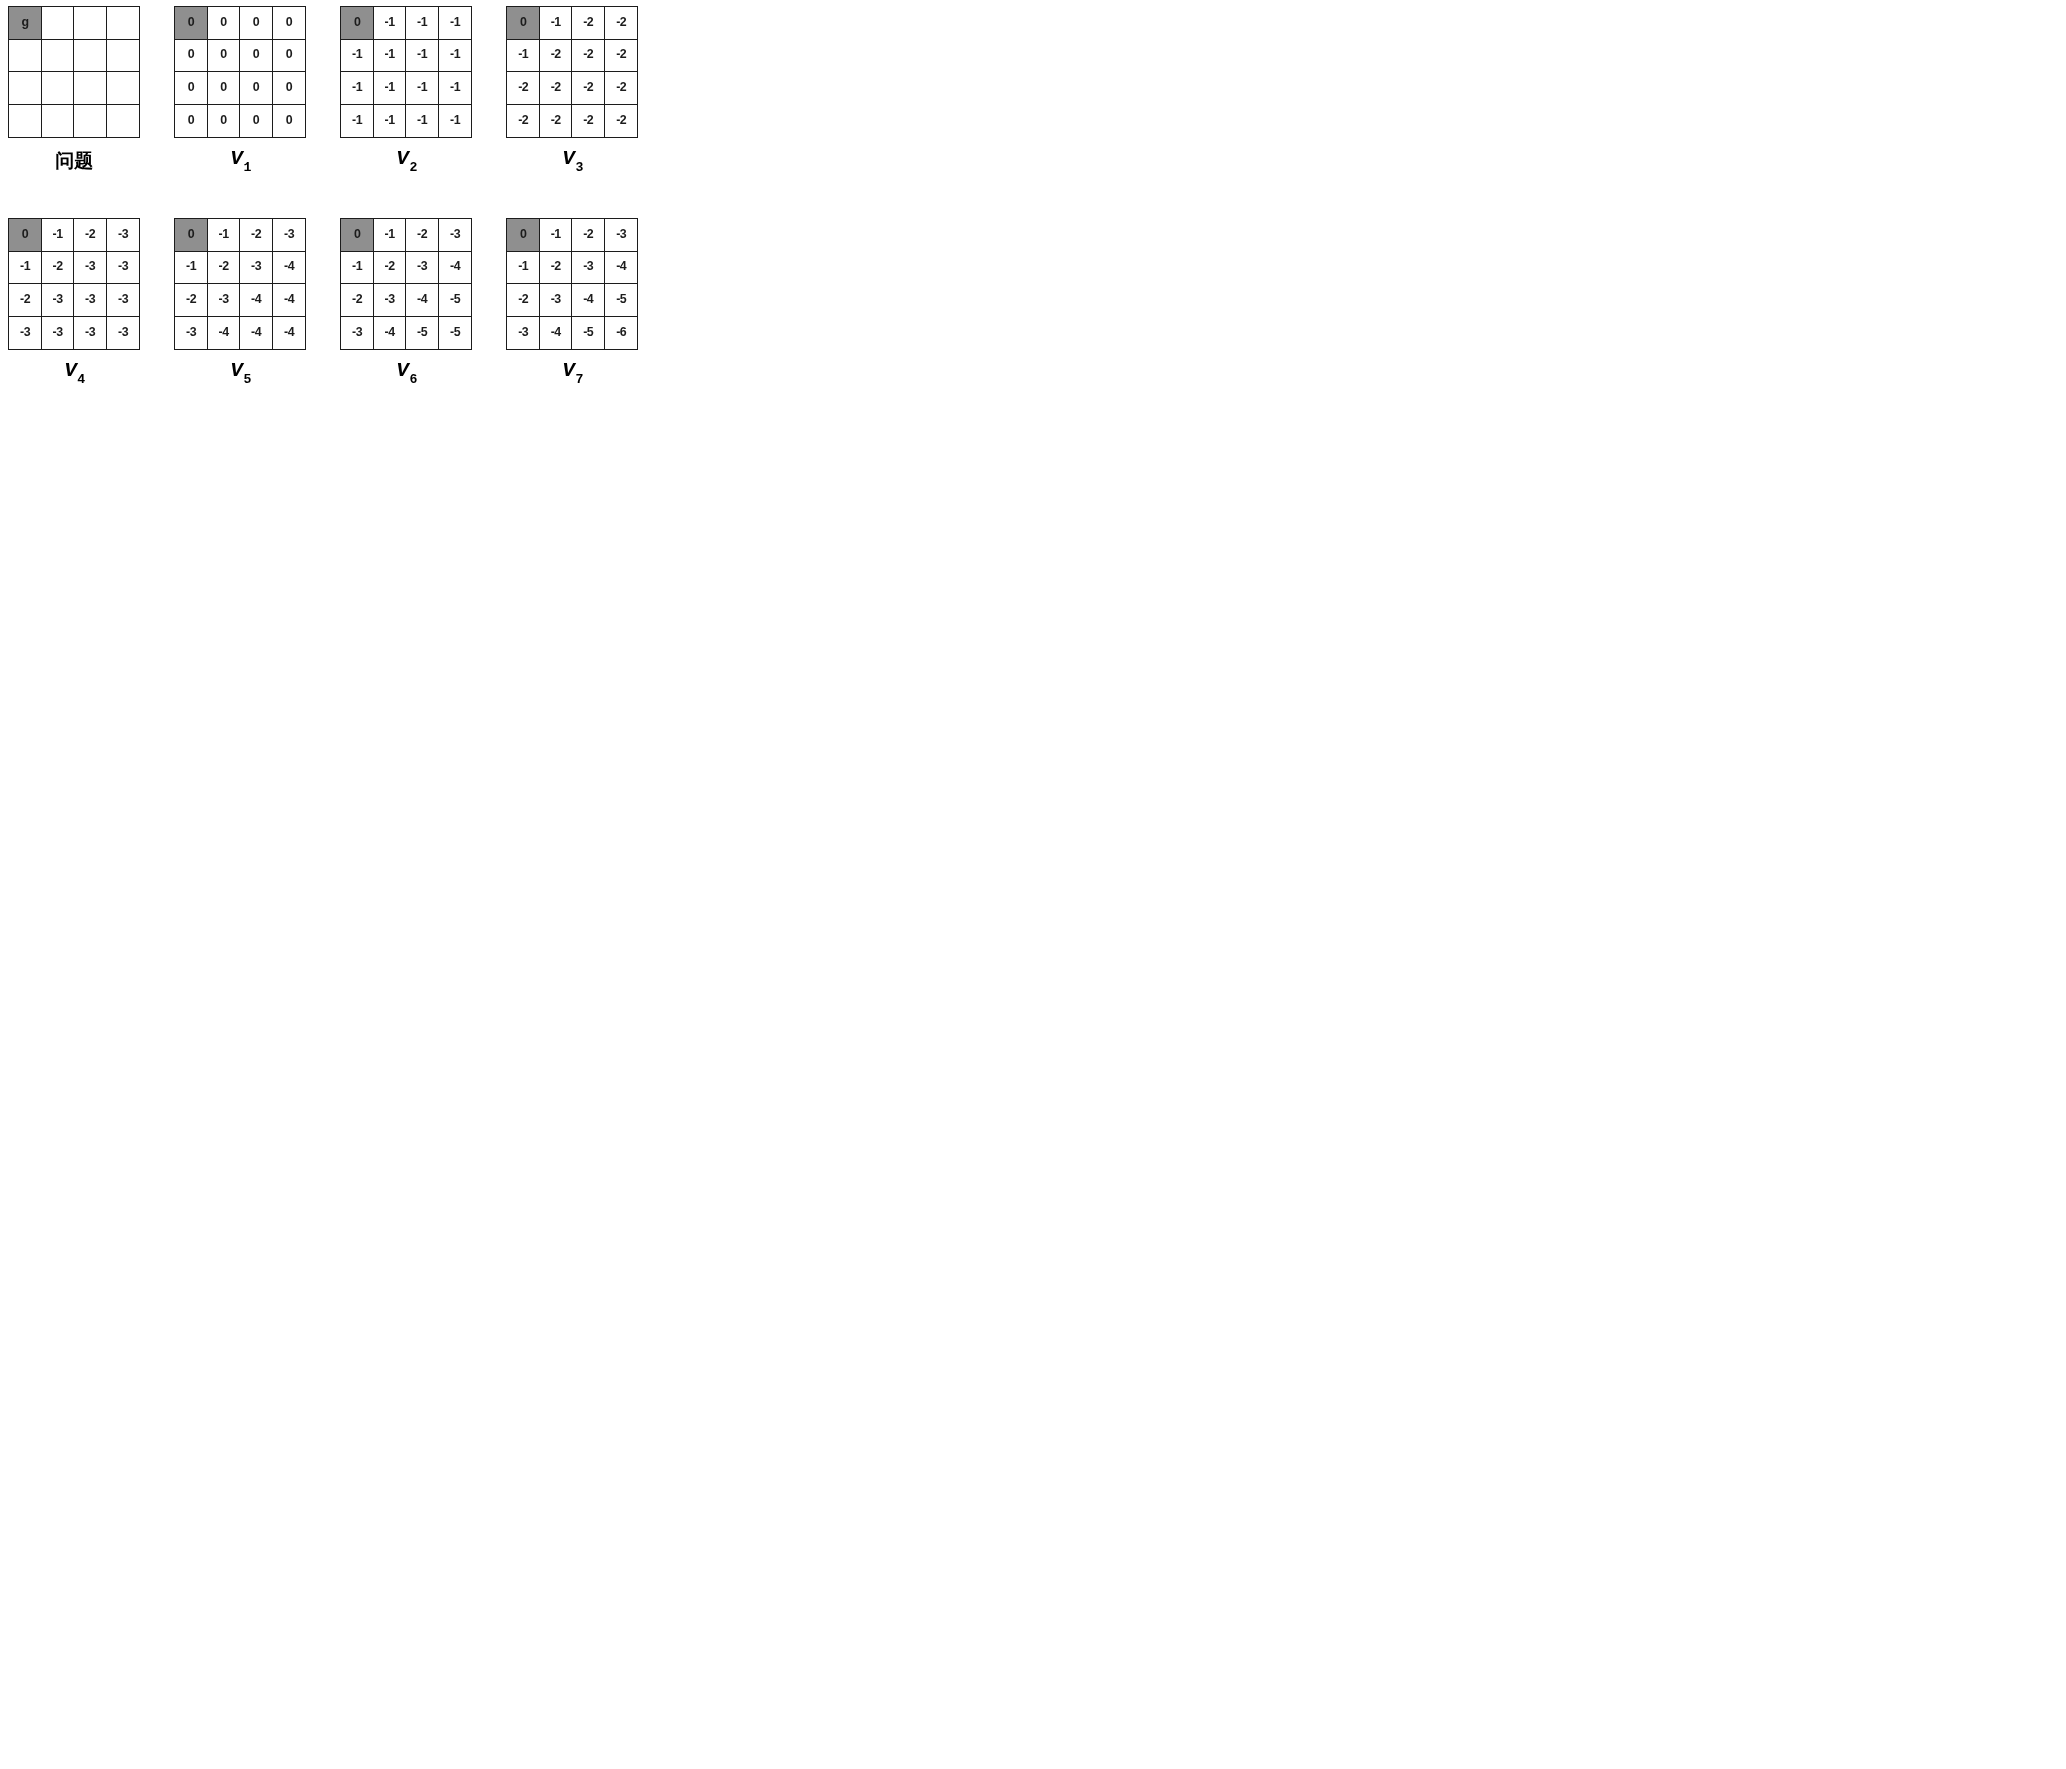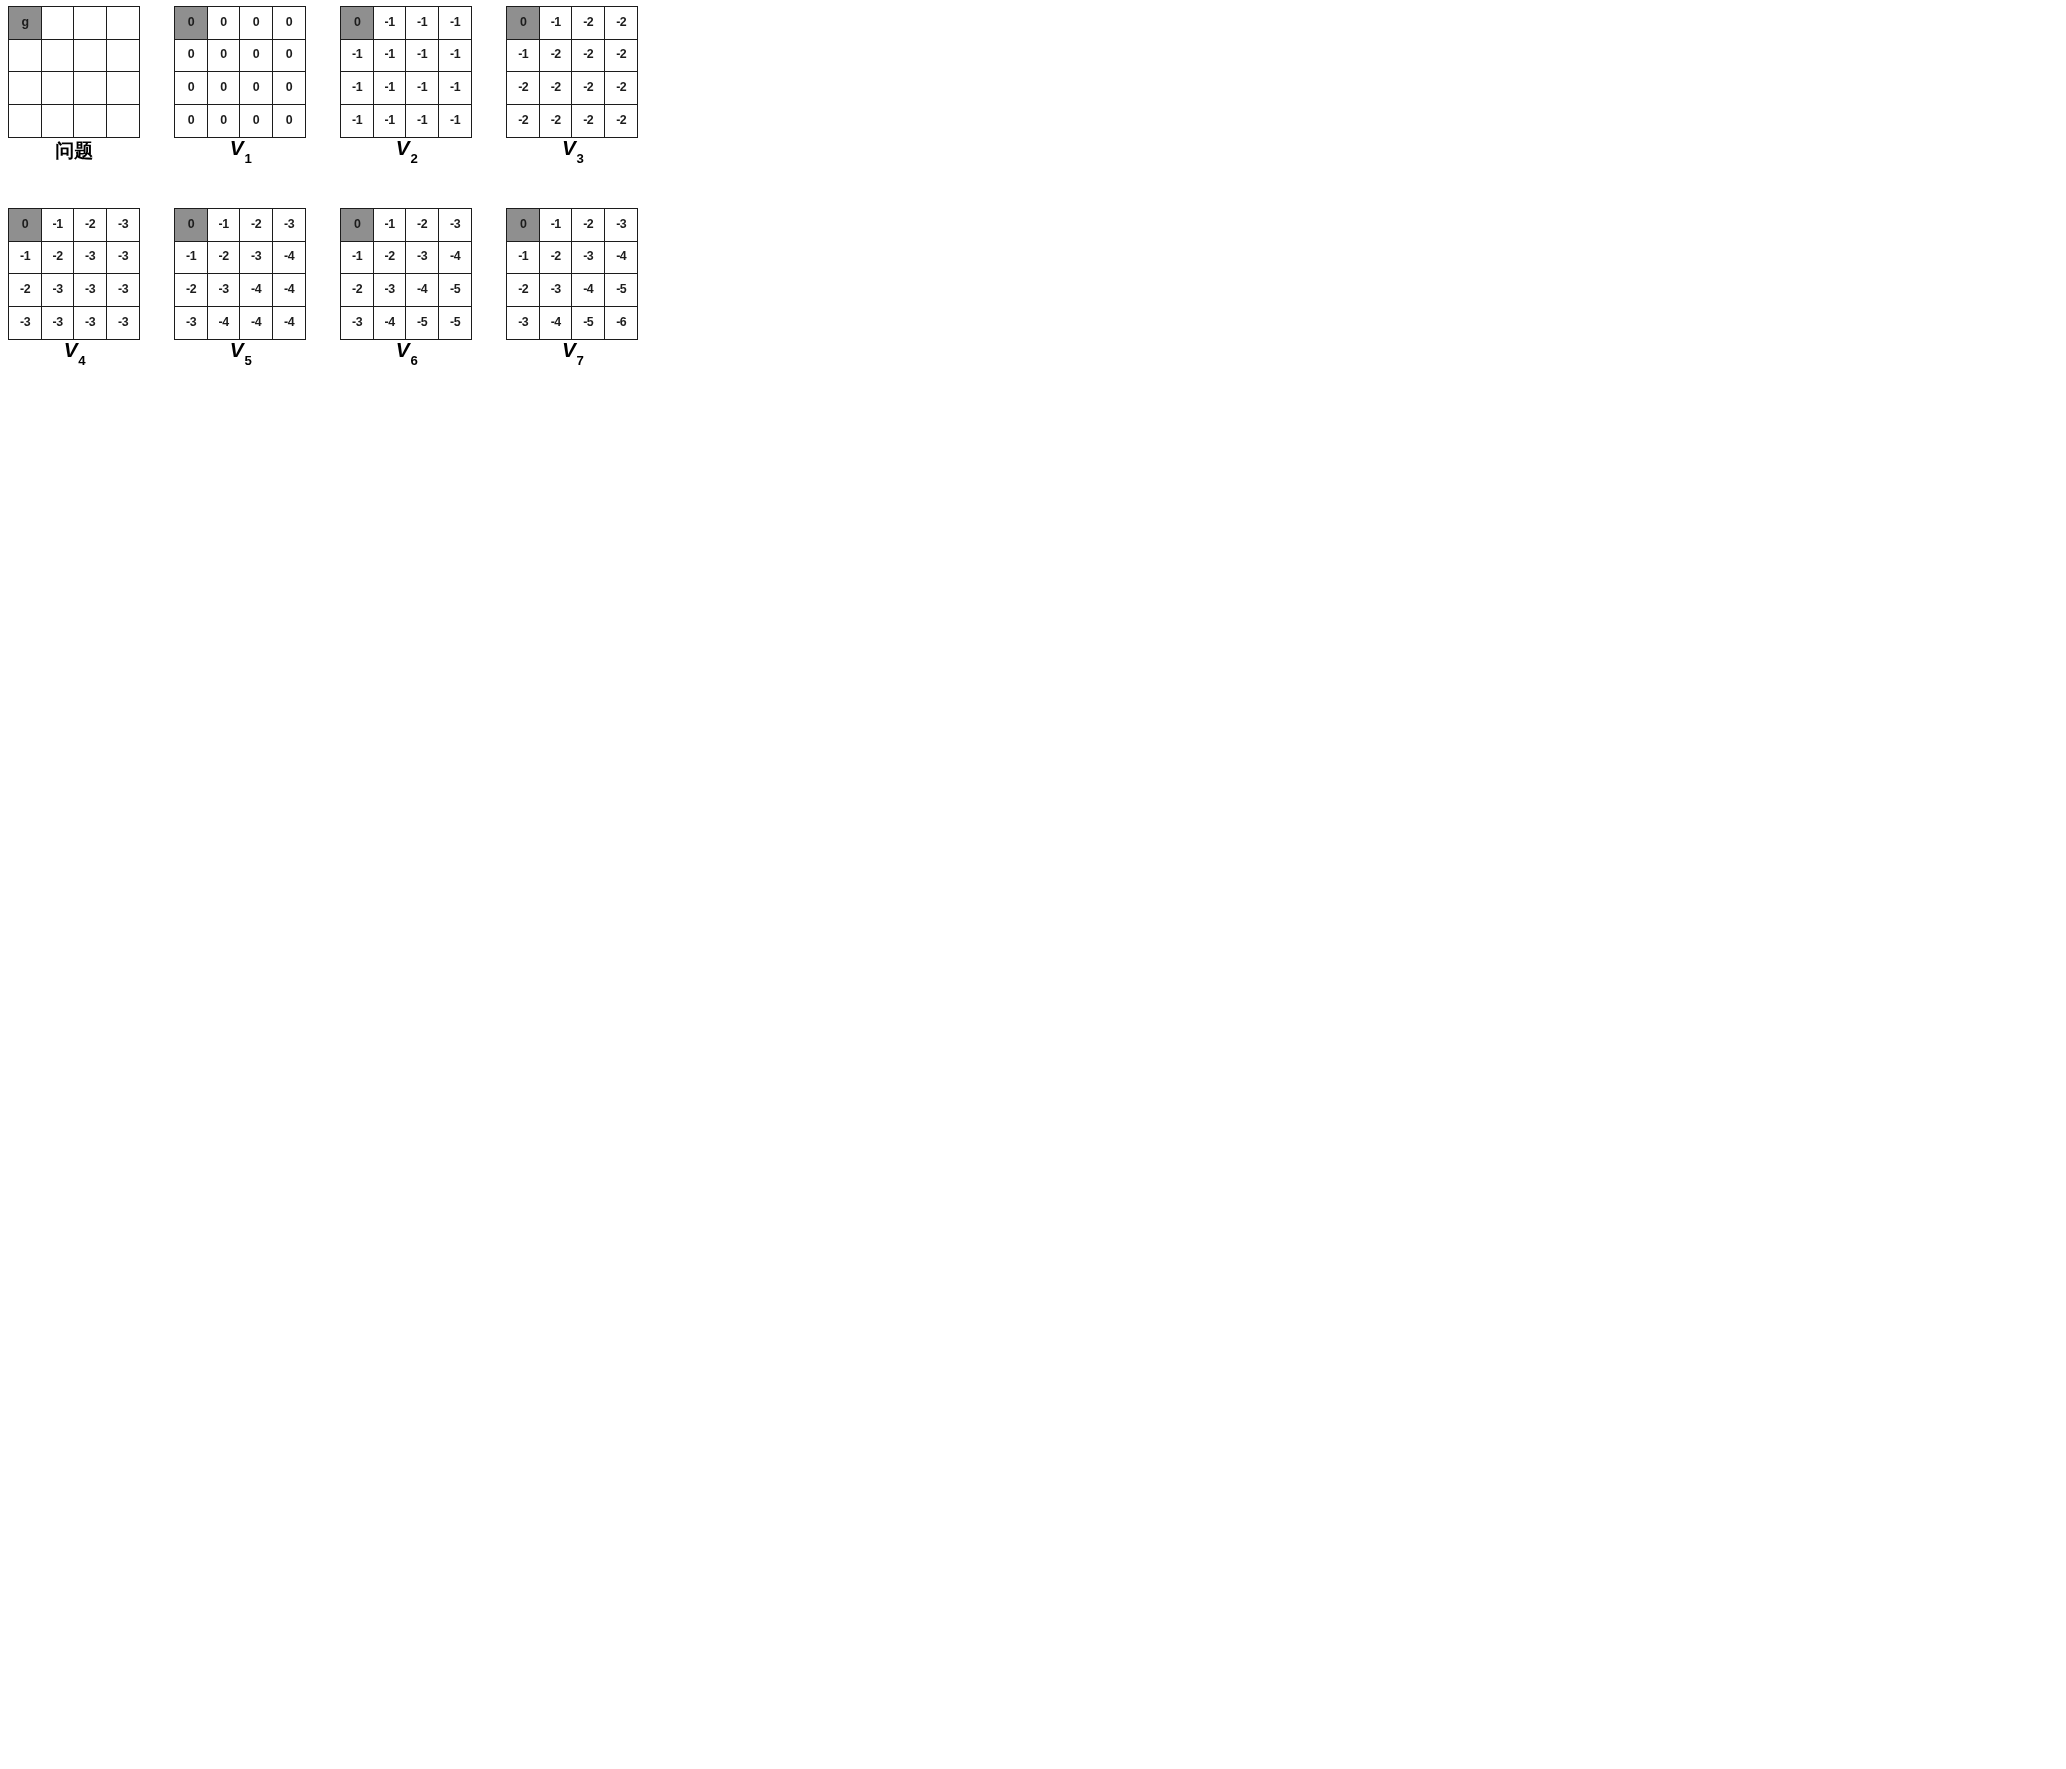--- a/index.html
+++ b/index.html
@@ -52,35 +52,35 @@
     font-size: 12.4px;
     font-weight: 700;
     letter-spacing: -0.4px;
     color: var(--text-color);
     background: #ffffff;
   }
   .cell:nth-child(4n) { border-right: none; }
   .cell:nth-child(n+13) { border-bottom: none; }
   .cell.goal { background: var(--goal-color); }
   .caption {
-    margin-top: 0;
+    margin-top: 10px;
     height: 24px;
     display: flex;
     align-items: center;
     justify-content: center;
     color: #000000;
   }
   .caption-cjk {
     font-family: "Liberation Serif", "DejaVu Serif", serif;
     font-weight: 700;
     font-size: 19px;
     line-height: 1;
   }
   .caption-v {
-    font-family: Liberation Sans, sans-serif;
+    font-family: Liberation Mono, monospace;
     font-weight: 700;
     font-style: italic;
     font-size: 20.7px;
     line-height: 1;
   }
   .caption-v sub {
     font-style: normal;
     font-weight: 700;
     font-size: 13.2px;
     line-height: 1;

